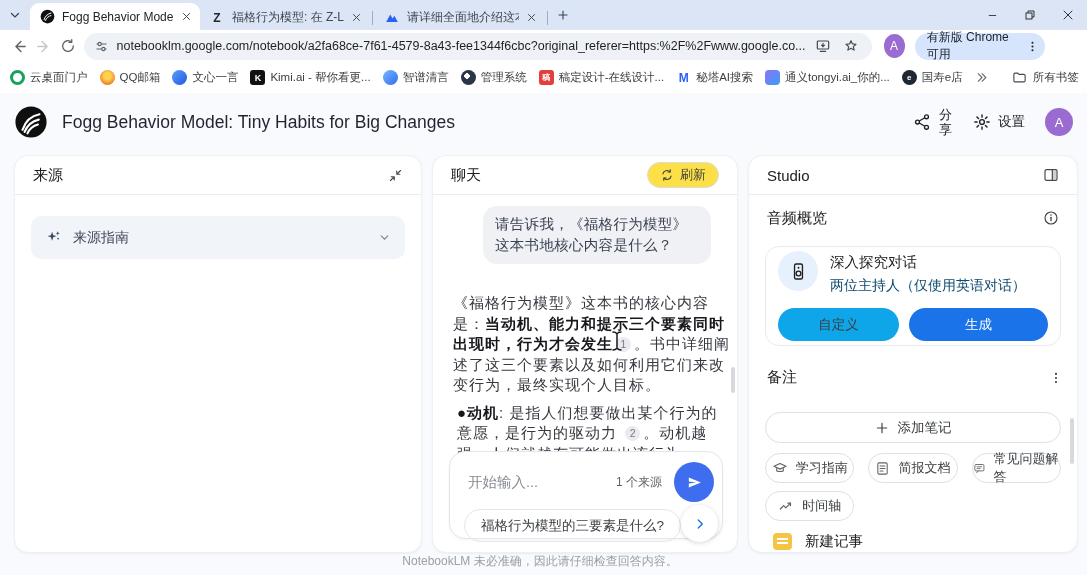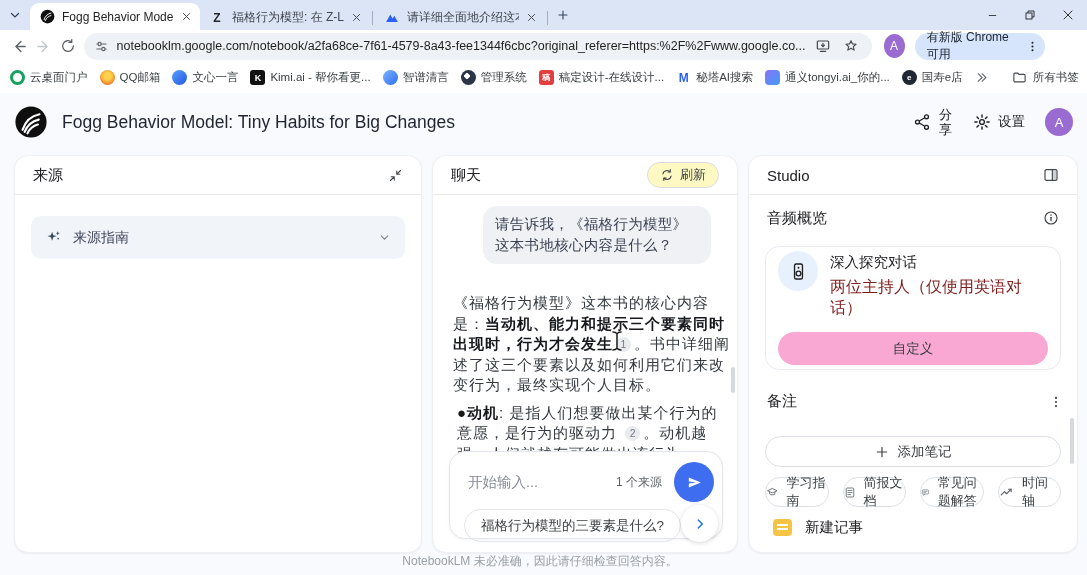--- a/index.html
+++ b/index.html
@@ -63,21 +63,21 @@
   .p-sources { left:14px; width:408px; }
   .p-chat { left:432px; width:306px; }
   .p-studio { left:748px; width:330px; }
   .phead { height:39px; display:flex; align-items:center; padding:0 18px; border-bottom:1px solid #e9ebf0; font-size:15px; color:#202124; }
 
   
   .guidepill { margin:21px 16px 0; height:43px; background:#f1f4f9; border-radius:10px; display:flex; align-items:center; padding:0 14px; gap:11px; font-size:14px; color:#41465a; }
   .guidepill .chev { margin-left:auto; }
 
   
-  .refreshbtn { margin-left:auto; height:26px; border:1px solid #dadce0; border-radius:13px; display:flex; align-items:center; gap:6px; padding:0 12px; font-size:13px; color:#3c4043; background:#fef9c3; }
+  .refreshbtn { margin-left:auto; height:26px; border:1px solid #dadce0; border-radius:13px; display:flex; align-items:center; gap:6px; padding:0 12px; font-size:13px; color:#3c4043; background:#fde047; }
   .userbubble { margin:11px 26px 0 50px; background:#eff1f5; border-radius:14px; padding:8px 12px; font-size:14.5px; letter-spacing:.3px; color:#3b4252; line-height:21px; }
   .answer { margin:29px 14px 0 20px; width:278px; font-size:15px; letter-spacing:1px; line-height:20.5px; color:#35393f; }
   .answer .b, .bullet .b { font-weight:bold; color:#16181c; }
   .cite { display:inline-flex; width:15px; height:15px; border-radius:50%; background:#e9ebee; color:#747a82; font-size:10.5px; align-items:center; justify-content:center; vertical-align:1px; margin:0 3px; letter-spacing:0; }
   .bullet { margin:7px 14px 0 24px; width:270px; font-size:15px; letter-spacing:1px; line-height:20.5px; color:#35393f; }
   .scrollthumb { position:absolute; width:4px; border-radius:2px; background:#d6d9de; }
   .chat-thumb { right:2px; top:211px; height:26px; }
   .inputcard { position:absolute; left:16px; right:14px; bottom:13px; height:88px; border:1px solid #e3e6ec; border-radius:16px; background:#fff; box-shadow:0 1px 3px rgba(0,0,0,.05); }
   .inrow1 { display:flex; align-items:center; padding:10px 8px 0 18px; }
   .placeholder { font-size:14.5px; color:#868b93; }
@@ -88,28 +88,28 @@
   .arrowbtn { position:absolute; right:4px; top:3px; width:37px; height:37px; background:#fff; border-radius:50%; box-shadow:0 1px 5px rgba(0,0,0,.16); display:flex; align-items:center; justify-content:center; }
   .disclaimer { position:absolute; left:330px; width:420px; bottom:5px; text-align:center; font-size:12px; color:#9aa0a6; }
 
   
   .audiorow { height:46px; display:flex; align-items:center; padding:0 18px; font-size:15px; color:#202124; }
   .audiorow .info { margin-left:auto; }
   .ddcard { margin:5px 16px 0; border:1px solid #e7eaf0; border-radius:14px; padding:4px 12px; }
   .ddtop { display:flex; gap:12px; align-items:flex-start; }
   .ddicon { width:40px; height:40px; border-radius:50%; background:#e7f0fd; display:flex; align-items:center; justify-content:center; flex:0 0 40px; }
   .ddtitle { font-size:14.5px; color:#202124; margin-top:2px; }
-  .ddsub { font-size:16px; color:#7f1d1d; margin-top:5px; }
+  .ddsub { font-size:14px; color:#0c4a6e; margin-top:5px; }
   .ddbtns { display:flex; gap:10px; margin-top:13px; }
-  .btn-custom { flex:1; height:33px; border-radius:17px; background:#f9a8d4; color:#3c4043; font-size:13.5px; display:flex; align-items:center; justify-content:center;text-align:right; }
+  .btn-custom { flex:1; height:33px; border-radius:17px; background:#0ea5e9; color:#3c4043; font-size:13.5px; display:flex; align-items:center; justify-content:center;text-align:right; }
   .btn-generate { flex:1.15; height:33px; border-radius:17px; background:#1a73e8; color:#fff; font-size:13.5px; display:flex; align-items:center; justify-content:center; }
   .notesrow { display:flex; align-items:center; padding:22px 14px 0 18px; font-size:15px; color:#202124; }
   .notesrow .dots { margin-left:auto; }
   .addnote { margin:25px 16px 0; height:31px; border:1px solid #dde0e6; border-radius:16px; display:flex; align-items:center; justify-content:center; gap:9px; font-size:13.5px; color:#3c4043; background:#fff; }
-  .chips { display:grid; grid-template-columns:1fr 1fr 1fr 1fr; gap:8px 14px; margin:10px 16px 0; }
+  .chips { display:grid; grid-template-columns:1fr 1fr 1fr; gap:8px 14px; margin:10px 16px 0; }
   .chip { height:30px; border:1px solid #dde0e6; border-radius:15px; display:flex; align-items:center; justify-content:center; gap:8px; font-size:13px; color:#3c4043; background:#fff; }
   .partialnote { display:flex; align-items:center; gap:13px; margin:11px 16px 0 24px; font-size:14.5px; color:#202124; }
   .noteic { width:19px; height:17px; background:#f6c445; border-radius:4px; position:relative; }
   .noteic:after { content:""; position:absolute; left:4px; right:4px; top:5px; height:2px; background:#fff; box-shadow:0 4px 0 #fff; }
   .studio-thumb { right:3px; top:262px; height:46px; }
 
   .ibeam { position:absolute; left:610px; top:237px; }
 </style>
 </head>
 <body>
@@ -409,20 +409,21 @@
               <circle cx="12" cy="14.5" r="3" fill="none" stroke="#1f1f1f" stroke-width="1.7"></circle>
             </svg>
         </div>
         <div>
           <div class="ddtitle">深入探究对话</div>
           <div class="ddsub">两位主持人（仅使用英语对话）</div>
         </div>
       </div>
       <div class="ddbtns">
         <div class="btn-custom">自定义</div>
+        <div class="btn-generate">生成</div>
       </div>
     </div>
     <div class="notesrow">
       <span>备注</span>
       <span class="dots">
         <svg width="14" height="14" viewBox="0 0 24 24">
             <circle cx="12" cy="5" r="1.8" fill="#3c4043"></circle>
             <circle cx="12" cy="12" r="1.8" fill="#3c4043"></circle>
             <circle cx="12" cy="19" r="1.8" fill="#3c4043"></circle>
           </svg>

